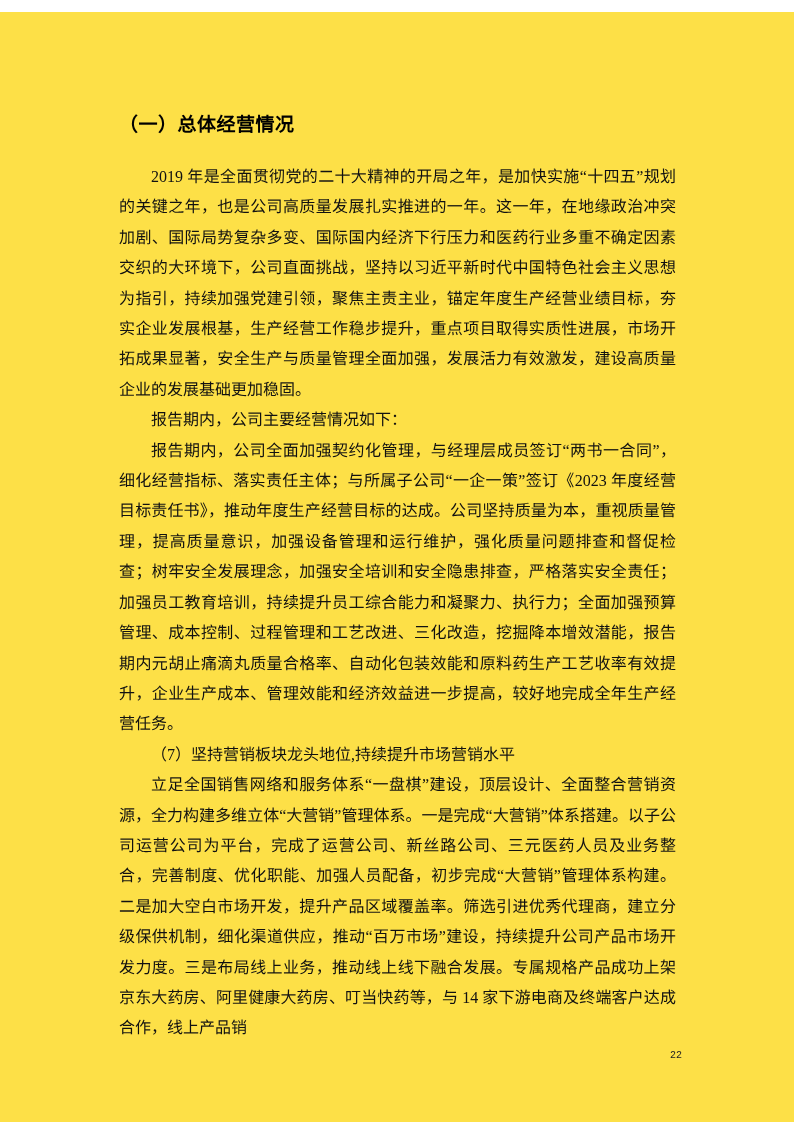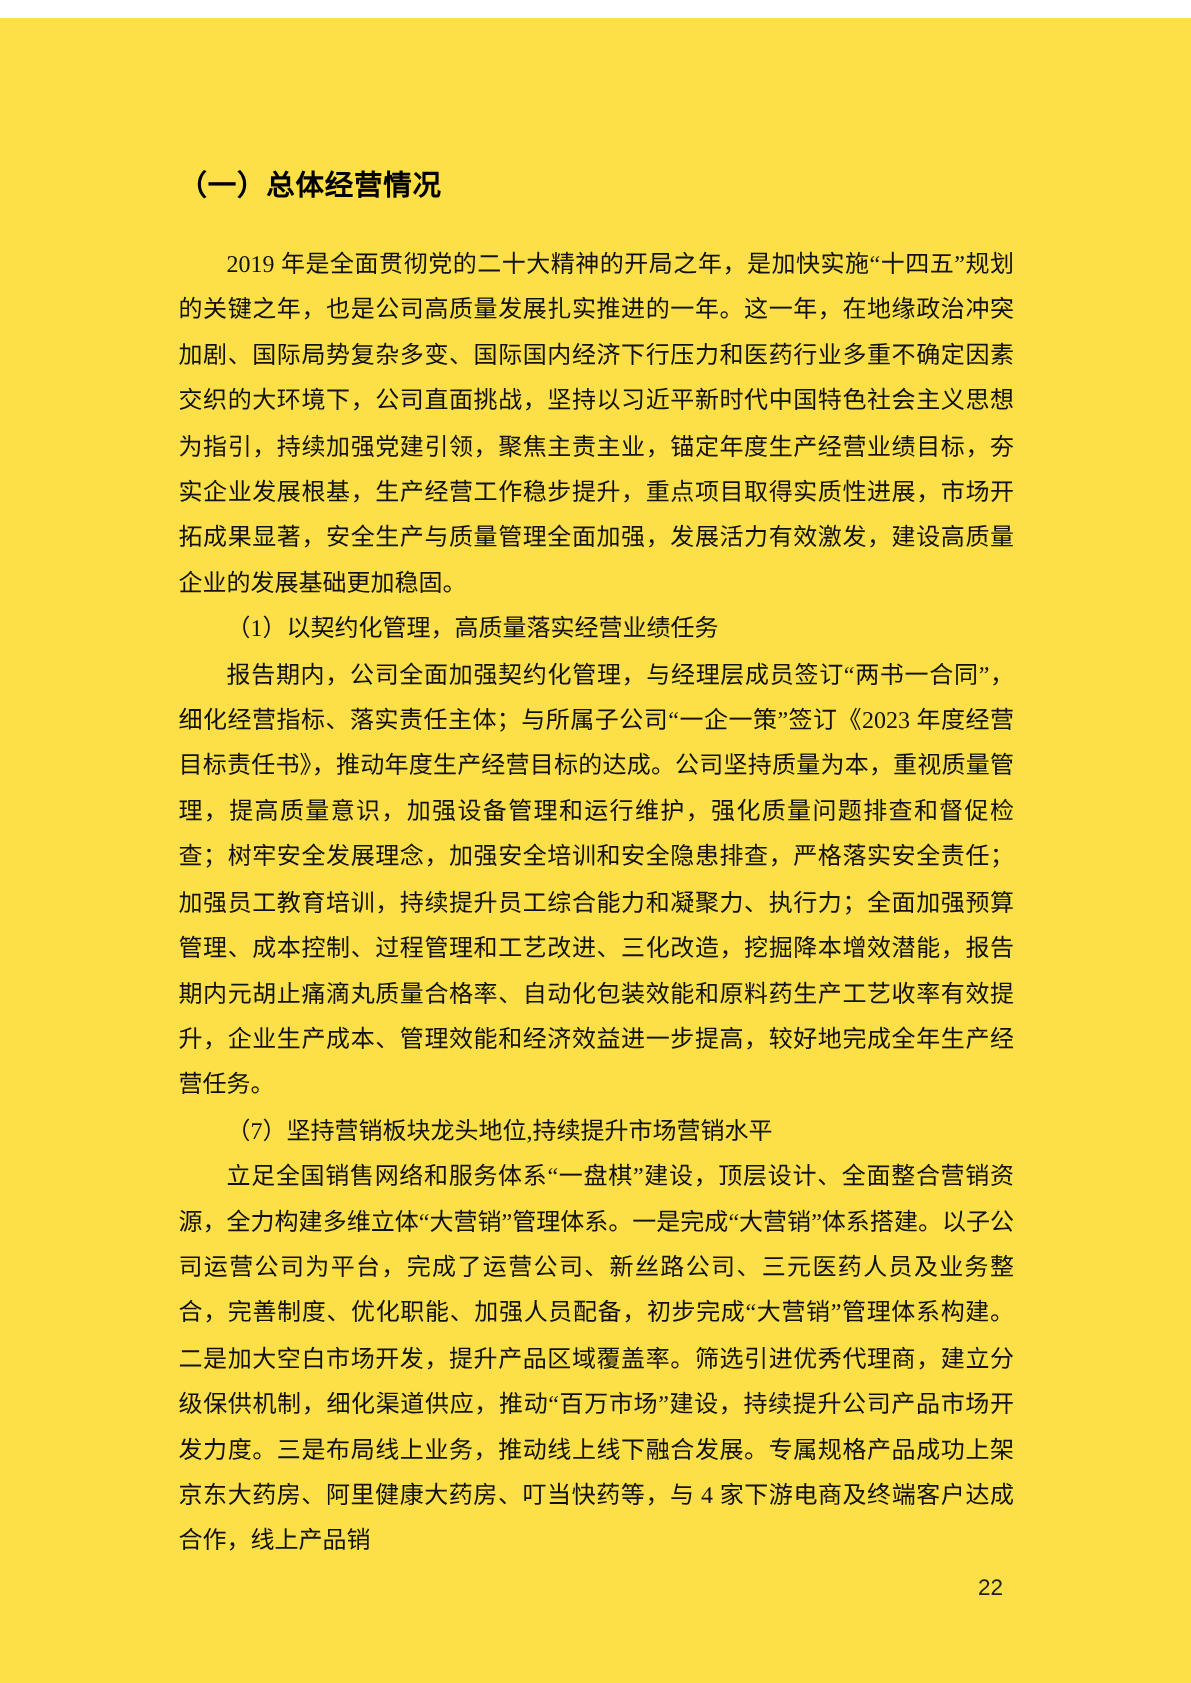--- a/index.html
+++ b/index.html
@@ -38,34 +38,34 @@
     text-align: justify;
     text-indent: 2em;
     margin: 0;
     color: #111111;
   }
   .page-number {
     position: absolute;
     left: 652px;
     top: 1038px;
     width: 30px;
-    text-align: left;
-    font-family: Liberation Sans, sans-serif;
-    font-size: 15px;
+    text-align: right;
+    font-family: Liberation Mono, monospace;
+    font-size: 10px;
     color: #222222;
   }
 </style>
 </head>
 <body>
 
 <div class="page">
   <div class="content">
     <h1 class="section-heading">（一）总体经营情况</h1>
     <div class="body-text">
       <p>2019 年是全面贯彻党的二十大精神的开局之年，是加快实施“十四五”规划的关键之年，也是公司高质量发展扎实推进的一年。这一年，在地缘政治冲突加剧、国际局势复杂多变、国际国内经济下行压力和医药行业多重不确定因素交织的大环境下，公司直面挑战，坚持以习近平新时代中国特色社会主义思想为指引，持续加强党建引领，聚焦主责主业，锚定年度生产经营业绩目标，夯实企业发展根基，生产经营工作稳步提升，重点项目取得实质性进展，市场开拓成果显著，安全生产与质量管理全面加强，发展活力有效激发，建设高质量企业的发展基础更加稳固。</p>
-      <p>（1）以契约化管理，高质量落实经营业绩任务</p>
+      <p>报告期内，公司主要经营情况如下：</p>
       <p>报告期内，公司全面加强契约化管理，与经理层成员签订“两书一合同”，细化经营指标、落实责任主体；与所属子公司“一企一策”签订《2023 年度经营目标责任书》，推动年度生产经营目标的达成。公司坚持质量为本，重视质量管理，提高质量意识，加强设备管理和运行维护，强化质量问题排查和督促检查；树牢安全发展理念，加强安全培训和安全隐患排查，严格落实安全责任；加强员工教育培训，持续提升员工综合能力和凝聚力、执行力；全面加强预算管理、成本控制、过程管理和工艺改进、三化改造，挖掘降本增效潜能，报告期内元胡止痛滴丸质量合格率、自动化包装效能和原料药生产工艺收率有效提升，企业生产成本、管理效能和经济效益进一步提高，较好地完成全年生产经营任务。</p>
       <p>（7）坚持营销板块龙头地位,持续提升市场营销水平</p>
-      <p>立足全国销售网络和服务体系“一盘棋”建设，顶层设计、全面整合营销资源，全力构建多维立体“大营销”管理体系。一是完成“大营销”体系搭建。以子公司运营公司为平台，完成了运营公司、新丝路公司、三元医药人员及业务整合，完善制度、优化职能、加强人员配备，初步完成“大营销”管理体系构建。二是加大空白市场开发，提升产品区域覆盖率。筛选引进优秀代理商，建立分级保供机制，细化渠道供应，推动“百万市场”建设，持续提升公司产品市场开发力度。三是布局线上业务，推动线上线下融合发展。专属规格产品成功上架京东大药房、阿里健康大药房、叮当快药等，与 4 家下游电商及终端客户达成合作，线上产品销</p>
+      <p>立足全国销售网络和服务体系“一盘棋”建设，顶层设计、全面整合营销资源，全力构建多维立体“大营销”管理体系。一是完成“大营销”体系搭建。以子公司运营公司为平台，完成了运营公司、新丝路公司、三元医药人员及业务整合，完善制度、优化职能、加强人员配备，初步完成“大营销”管理体系构建。二是加大空白市场开发，提升产品区域覆盖率。筛选引进优秀代理商，建立分级保供机制，细化渠道供应，推动“百万市场”建设，持续提升公司产品市场开发力度。三是布局线上业务，推动线上线下融合发展。专属规格产品成功上架京东大药房、阿里健康大药房、叮当快药等，与 14 家下游电商及终端客户达成合作，线上产品销</p>
     </div>
   </div>
   <div class="page-number">22</div>
 </div>
 
 </body></html>

